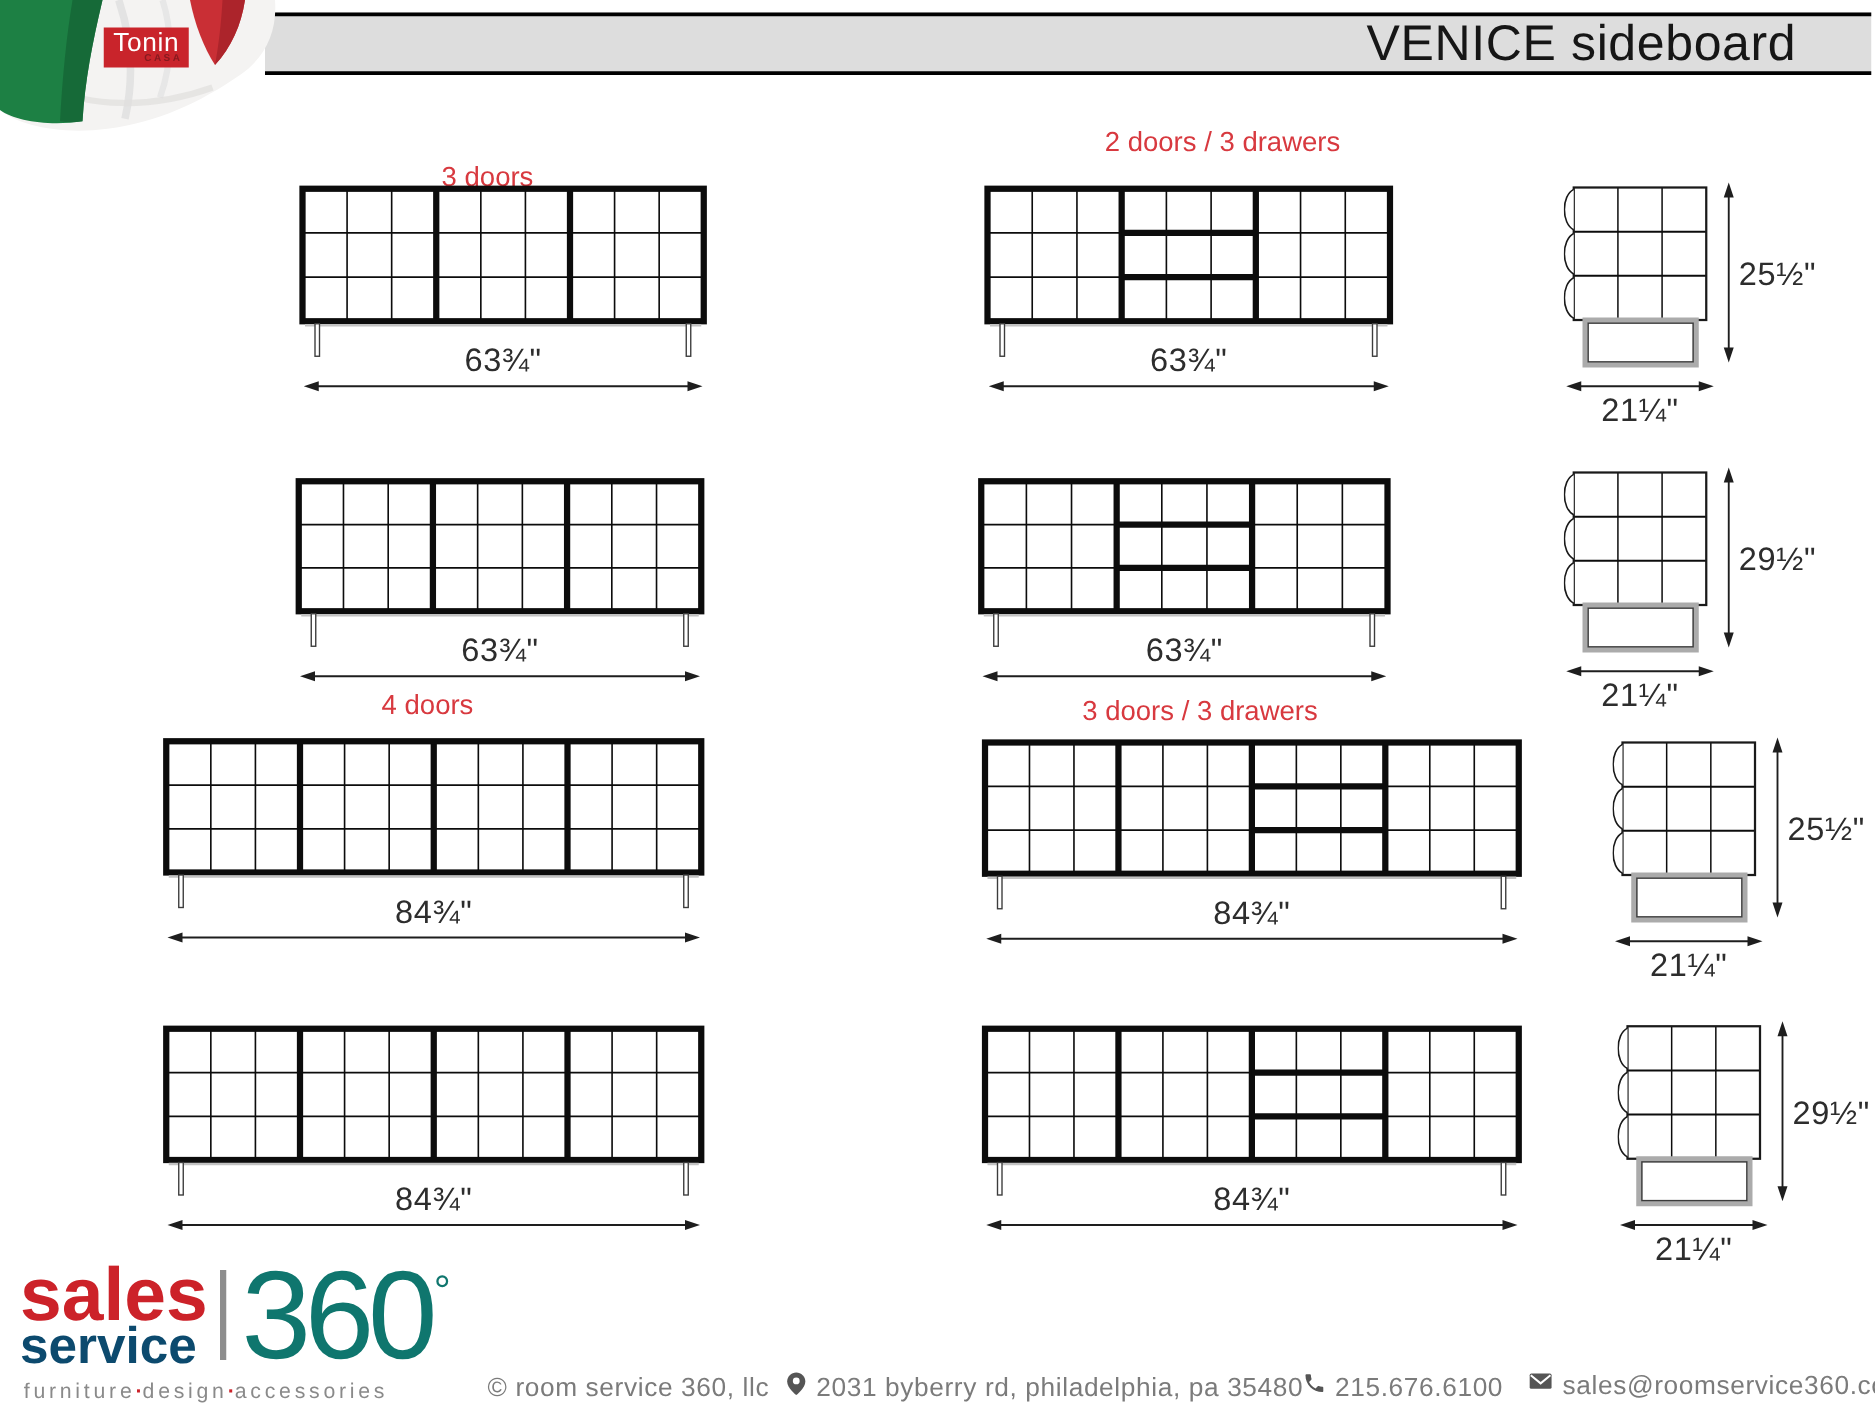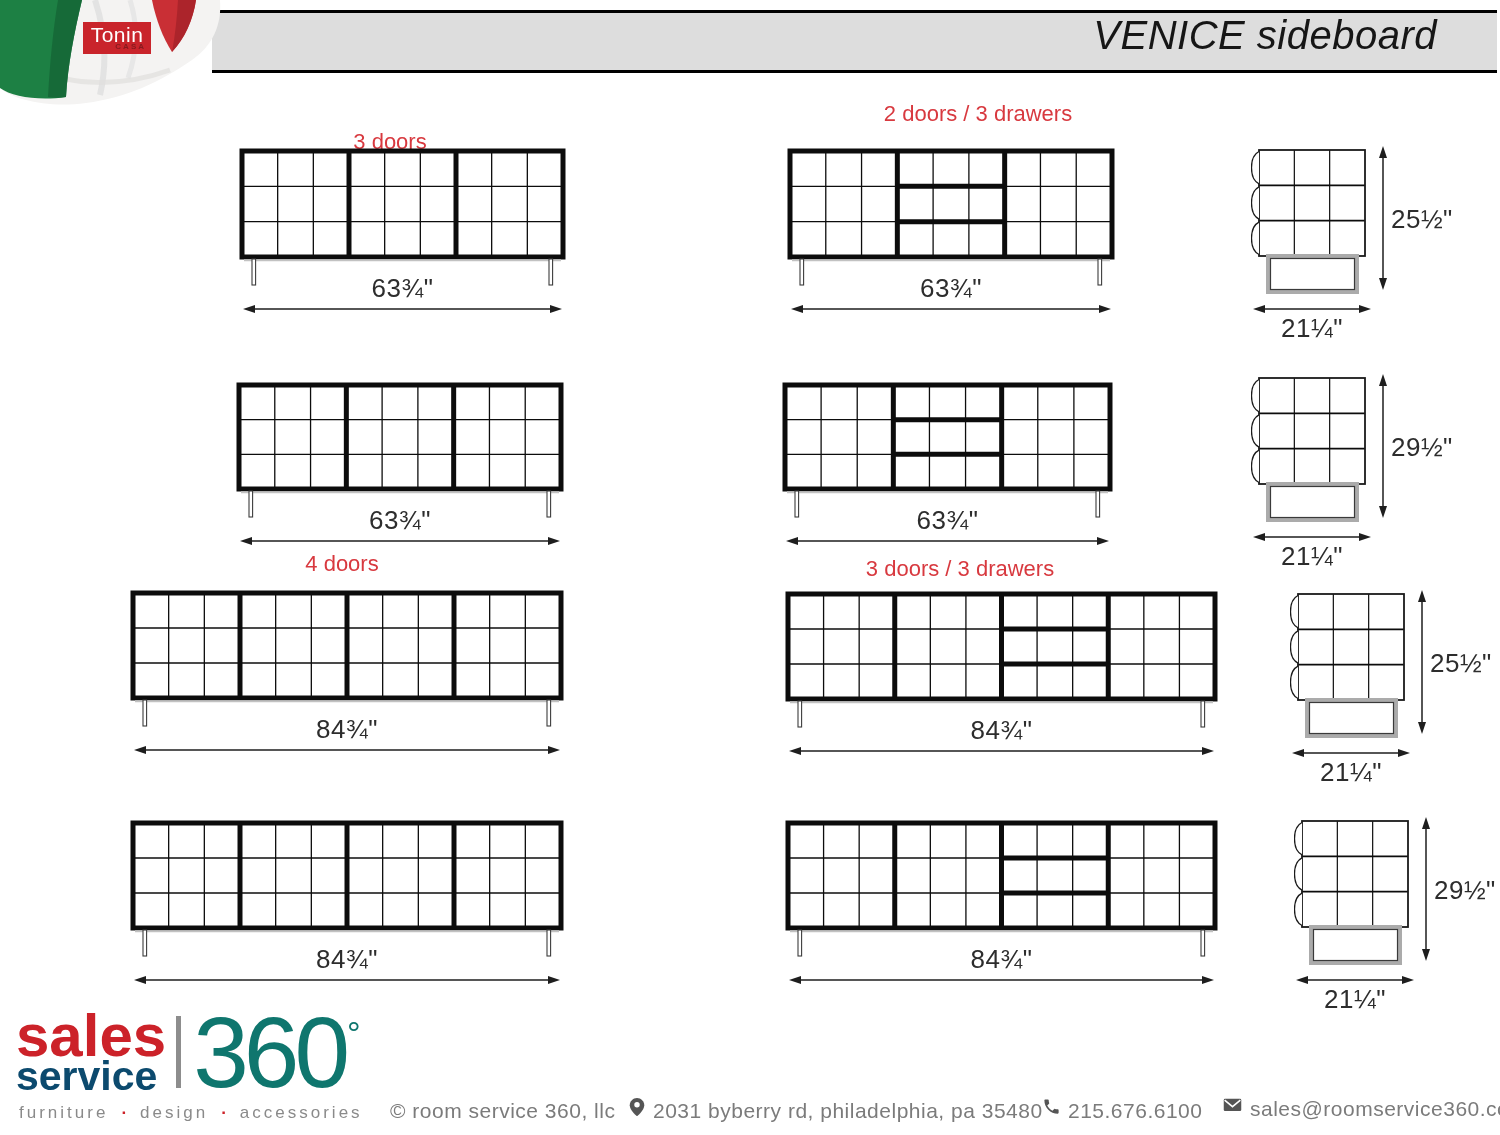--- a/index.html
+++ b/index.html
@@ -1,21 +1,21 @@
 <!DOCTYPE html>
 <html><head>
 <meta charset="utf-8">
 <style>
   html,body { margin:0; padding:0; background:#fff; }
   .page { position:relative; width:1500px; height:1135px; background:#fff; overflow:hidden;
           font-family:"Liberation Sans", sans-serif; }
 
   
-  .band { position:absolute; left:212px; right:3px; top:10px; height:63px; box-sizing:border-box;
-          background:#dddddd; border-top:3px solid #000; border-bottom:3px solid #000;font-style:italic; }
+  .band { position:absolute; left:212px; right:3px; top:10px; height:50px; box-sizing:border-box;
+          background:#dddddd; border-top:3px solid #000; border-bottom:3px solid #000; }
   .band .title { font-size:40px; line-height:44px; text-align:right; padding-right:60px;
                  color:#161616; letter-spacing:0.5px; }
   .flag { position:absolute; left:0; top:0; width:240px; height:112px; z-index:3; }
   .tonin { position:absolute; left:83px; top:22px; width:68px; height:32px; background:#c9242b;
            z-index:4; display:flex; flex-direction:column; align-items:center; justify-content:center; }
   .tonin .tname { font-size:21px; line-height:19px; color:#fff; letter-spacing:0.5px; }
   .tonin .tsub  { font-size:8px; line-height:8px; color:#871a1f; letter-spacing:2px; font-weight:bold;
                   align-self:flex-end; margin:-1px 5px 0 0; }
 
   
@@ -26,21 +26,21 @@
   text.dim { font-family:"Liberation Sans", sans-serif; font-size:26px; fill:#2d2d2d; letter-spacing:0.5px; }
 
   
   .rs-logo { position:absolute; left:16px; top:1012px; display:flex; align-items:flex-start; }
   .rs-words { display:flex; flex-direction:column; }
   .rs-room { font-size:60px; line-height:47px; font-weight:bold; color:#cc2229; }
   .rs-service { font-size:41px; line-height:35px; font-weight:bold; color:#0c4a6e; }
   .rs-bar { width:5px; height:72px; background:#8d8d8d; margin:4px 12px 0 10px; }
   .rs-360 { font-size:100px; line-height:80px; color:#0f766e; letter-spacing:-5px; white-space:nowrap; }
   .rs-deg { font-size:34px; letter-spacing:0; position:relative; top:-42px; margin-left:2px; }
-  .rs-tagline { position:absolute; left:19px; top:1103px; display:flex; gap:13px; align-items:flex-start;
+  .rs-tagline { position:absolute; left:19px; top:1103px; display:flex; align-items:flex-start;
                 font-size:17px; letter-spacing:3px; color:#8a8a8a; }
   .rs-tagline .dot { color:#cc2229; font-weight:bold; letter-spacing:0; }
   .contact { position:absolute; font-size:21px; color:#7b7b7b; letter-spacing:0.5px; white-space:nowrap; }
   .cicon { position:absolute; }
 </style>
 </head>
 <body>
 
 <div class="page">
 

